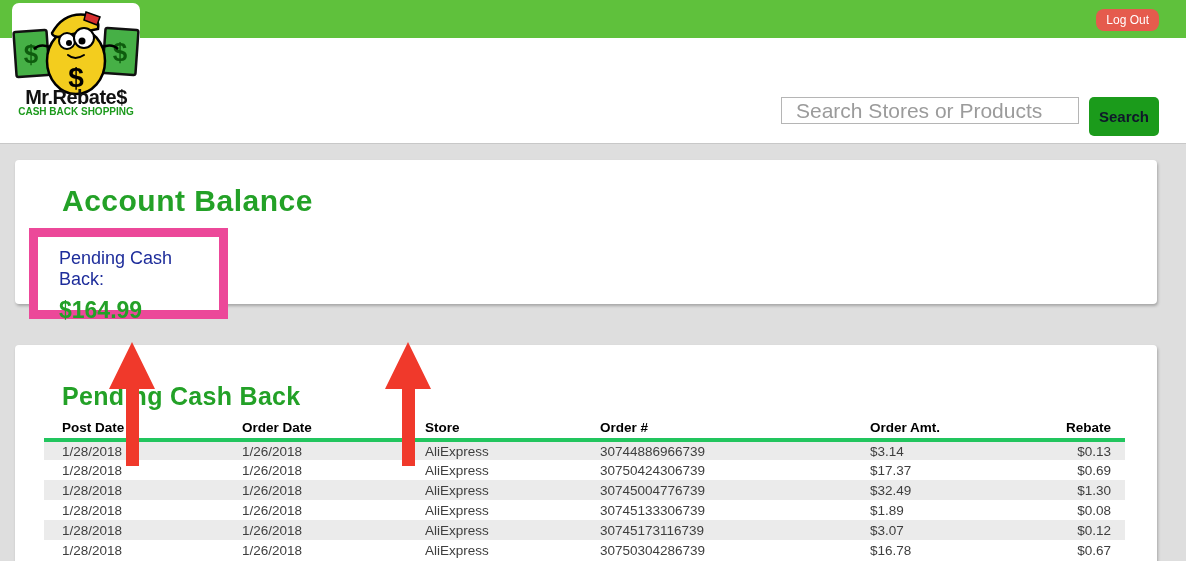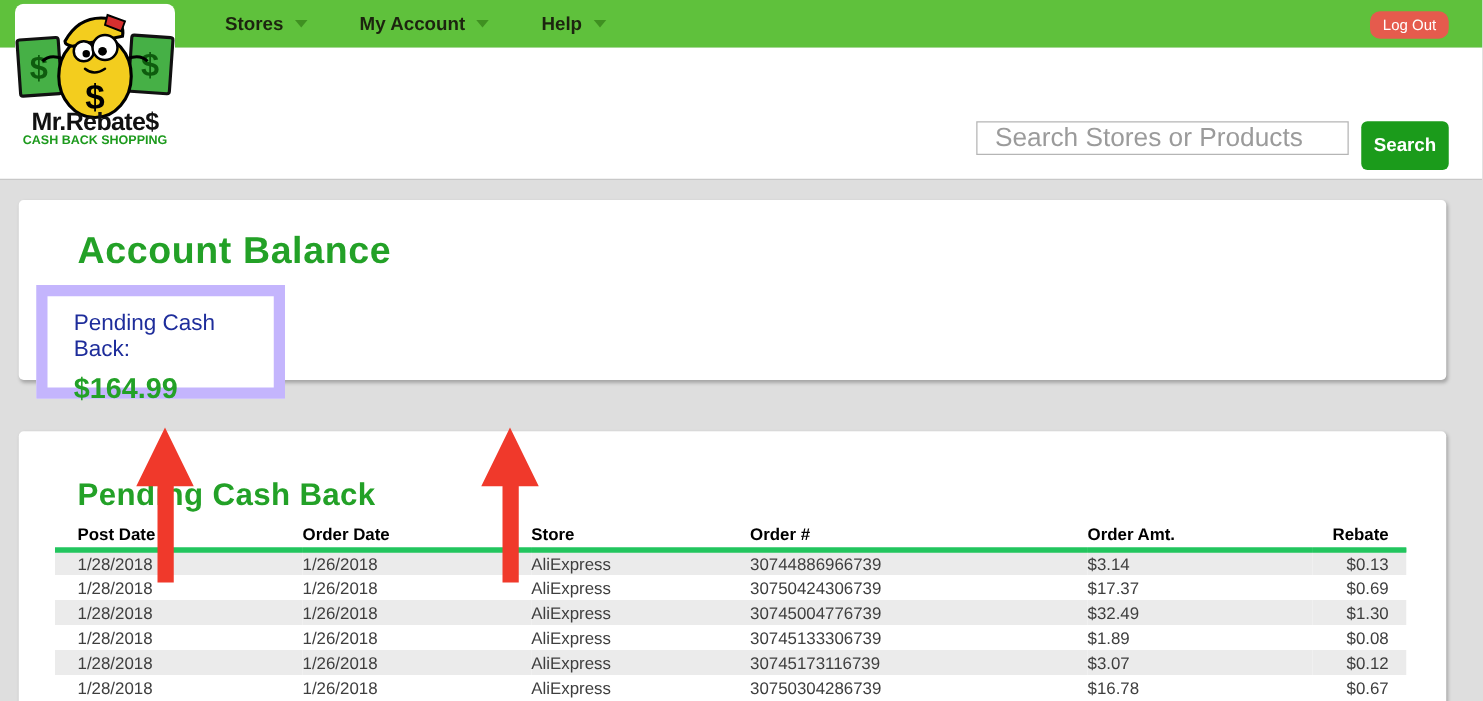--- a/index.html
+++ b/index.html
@@ -47,40 +47,40 @@
     position:absolute; top:59px; left:781px; display:flex; z-index:3;
   }
   .search-input {
     width:298px; height:27px; border:1px solid #b5b5b5; background:#fff;
     font-family:"Liberation Sans", sans-serif;
     font-size:21px; color:#444; padding:0 14px; outline:none;
   }
   .search-input::placeholder { color:#9b9b9b; }
   .search-btn {
     margin-left:10px; width:70px; height:39px;
-    background:#1b9b1b; color:#ffffff; border:none; border-radius:5px;
+    background:#1b9b1b; color:#0f172a; border:none; border-radius:5px;
     font-family:"Liberation Sans", sans-serif;
     font-size:15px; font-weight:bold; cursor:pointer;
   }
 
   
   .card {
     position:absolute; left:15px; width:1142px; background:#fff;
     border-radius:4px; box-shadow:1px 2px 3px rgba(0,0,0,.25);
   }
   .card-balance { top:160px; height:144px; }
   .card-table   { top:345px; height:240px; }
 
   .balance-title {
     position:absolute; left:47px; top:24px;
     font-size:30px; font-weight:bold; letter-spacing:.5px; color:#23a127;
   }
   .bal-box {
     position:absolute; top:68px; width:199px; height:91px;
-    border:9px solid #c4b5fd; background:#fff; padding:11px 0 0 21px;
+    border:9px solid #ec4899; background:#fff; padding:11px 0 0 21px;
   }
   .bal-box.pending   { left:14px; }
   .bal-box.available { left:294px; }
   .bal-label { font-size:18px; color:#1e2d9b; }
   .bal-value { font-size:23px; font-weight:bold; color:#23a127; margin-top:7px; }
 
   .table-title {
     position:absolute; left:47px; top:37px;
     font-size:25px; font-weight:bold; letter-spacing:.3px; color:#23a127;
   }
@@ -109,34 +109,20 @@
     position:absolute; top:0; left:0; width:1186px; height:561px;
     z-index:20; pointer-events:none;
   }
 </style>
 </head>
 <body>
 
 <div id="page">
 
   <div class="greenbar">
-    <div class="nav-items">
-      <div class="nav-item">
-        <span>Stores</span>
-        <span class="nav-caret"></span>
-      </div>
-      <div class="nav-item">
-        <span>My Account</span>
-        <span class="nav-caret"></span>
-      </div>
-      <div class="nav-item">
-        <span>Help</span>
-        <span class="nav-caret"></span>
-      </div>
-    </div>
     <button class="logout-btn">Log Out</button>
   </div>
 
   <div class="whiteband">
     <div class="search-wrap">
       <input class="search-input" type="text" placeholder="Search Stores or Products" style="">
       <button class="search-btn">Search</button>
     </div>
   </div>
 

